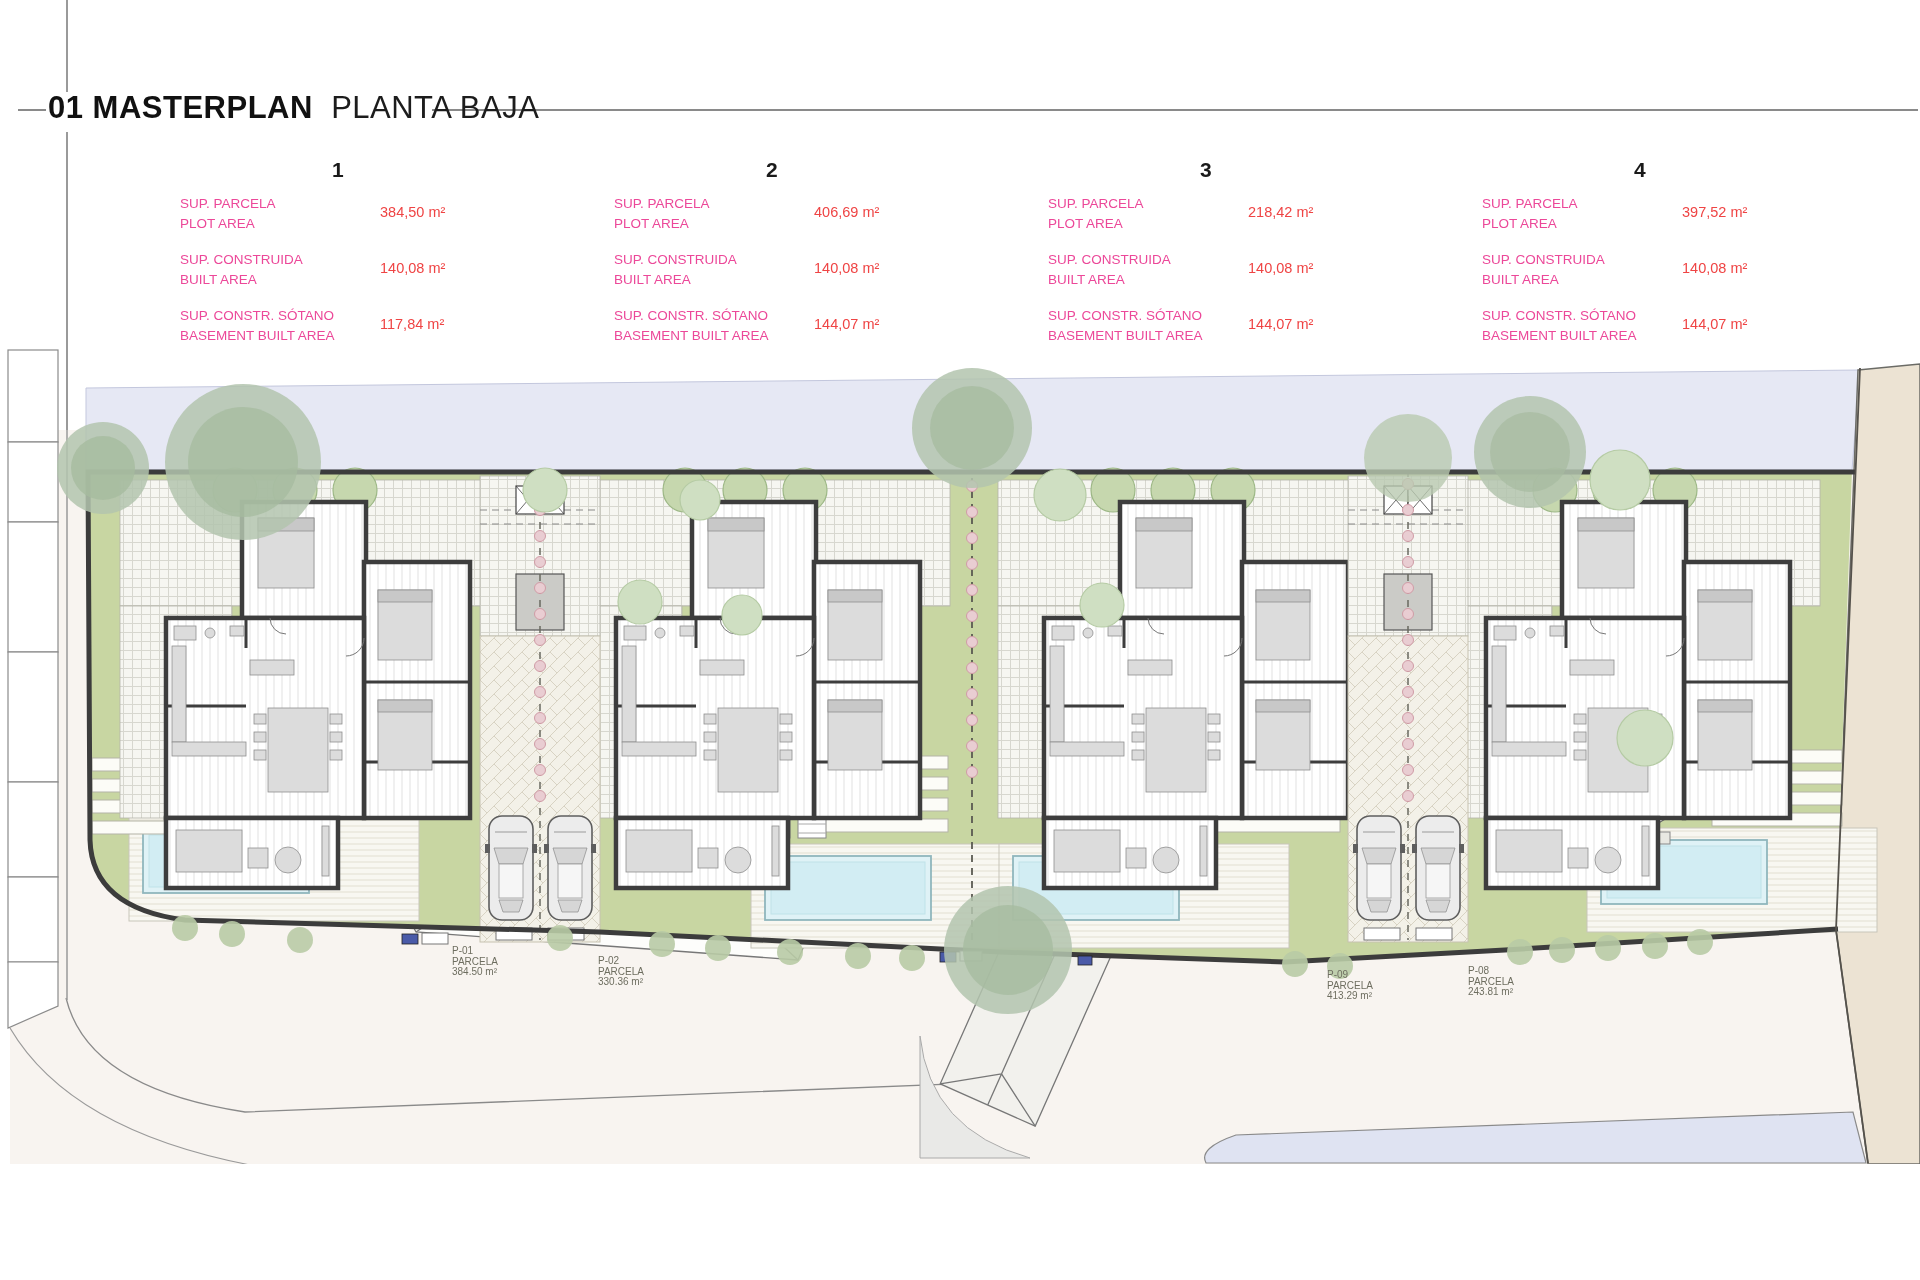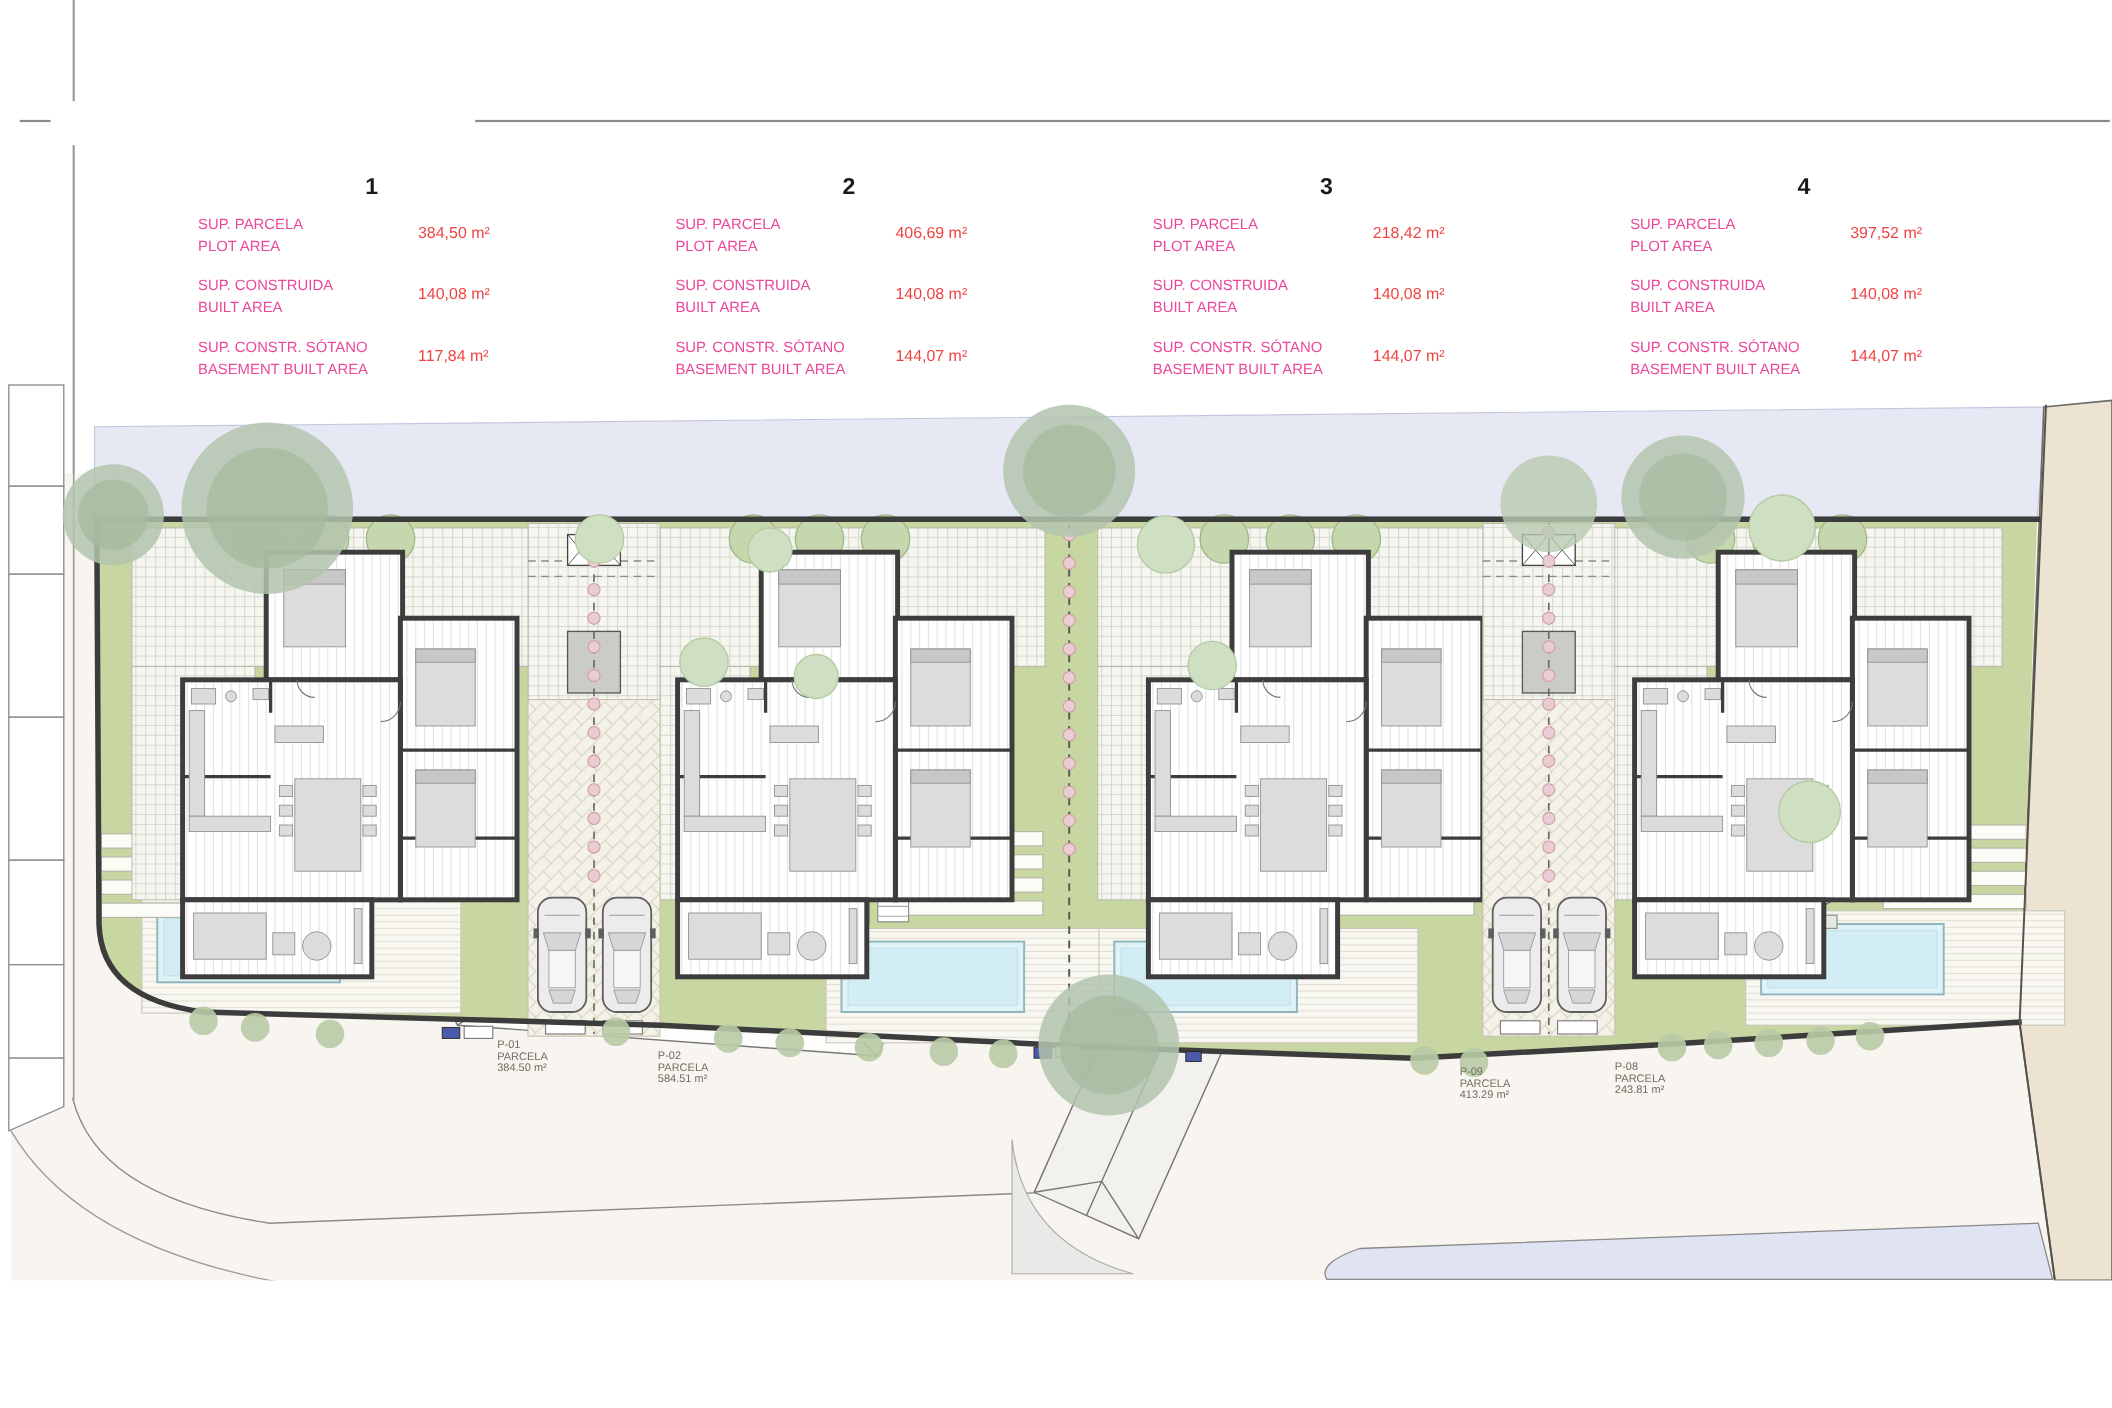--- a/index.html
+++ b/index.html
@@ -22,20 +22,24 @@
 </style>
 </head>
 <body>
 <div id="page">
 
 <div class="vline" style="left:66px;top:0;height:92px;"></div>
 <div class="vline" style="left:66px;top:132px;height:300px;"></div>
 <div class="hline" style="left:18px;top:109px;width:28px;"></div>
 <div class="hline" style="left:432px;top:109px;width:1486px;"></div>
 
+<div id="title">
+  <b>01 MASTERPLAN</b>
+  <span class="lt">&nbsp;<span>PLANTA BAJA</span></span>
+</div>
 
 <div class="plot-summary" style="left:180px">
   <div class="plot-num">1</div>
   <div class="prow" style="top:36px">
     <div class="plabel">
           <span>SUP. PARCELA</span>
           <span>PLOT AREA</span>
         </div>
     <div class="pval">384,50 m²</div>
       </div>
@@ -415,21 +419,21 @@
 </svg>
 
 <div class="ptag" style="left:452px;top:946px">
   <span>P-01</span>
   <span>PARCELA</span>
   <span>384.50 m²</span>
 </div>
 <div class="ptag" style="left:598px;top:956px">
   <span>P-02</span>
   <span>PARCELA</span>
-  <span>584.51 m²</span>
+  <span>330.36 m²</span>
 </div>
 <div class="ptag" style="left:1327px;top:970px">
   <span>P-09</span>
   <span>PARCELA</span>
   <span>413.29 m²</span>
 </div>
 <div class="ptag" style="left:1468px;top:966px">
   <span>P-08</span>
   <span>PARCELA</span>
   <span>243.81 m²</span>

